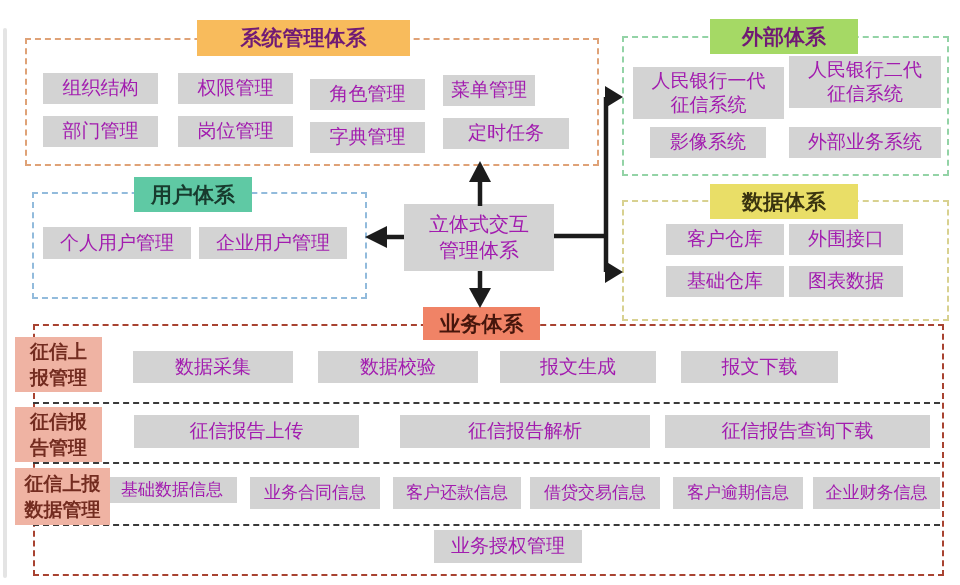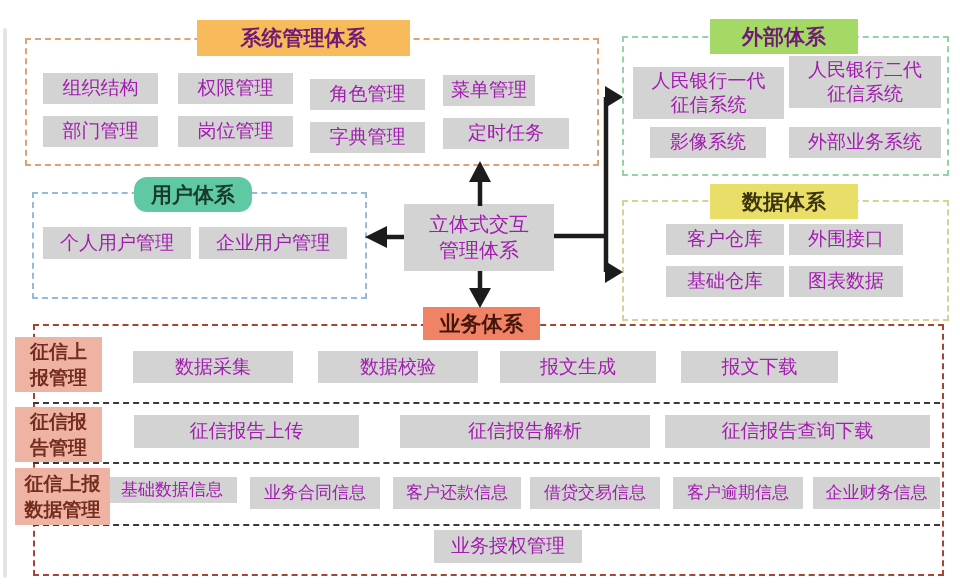--- a/index.html
+++ b/index.html
@@ -53,21 +53,21 @@
   <div class="sec b-blue" style="left:32px;top:192px;width:331px;height:103px;"></div>
   <div class="sec b-olive" style="left:622px;top:200px;width:323px;height:117px;"></div>
   <div class="sec b-brick" style="left:33px;top:324px;width:907px;height:248px;"></div>
 
   <div class="sep" style="left:33px;top:402px;width:907px;"></div>
   <div class="sep" style="left:33px;top:462px;width:907px;"></div>
   <div class="sep" style="left:33px;top:524px;width:907px;"></div>
 
   <div class="hdr hg-orange" style="left:197px;top:20px;width:213px;height:36px;">系统管理体系</div>
   <div class="hdr hg-green" style="left:710px;top:19px;width:148px;height:35px;">外部体系</div>
-  <div class="hdr hg-teal" style="left:134px;top:177px;width:118px;height:35px;border-radius:13px;">用户体系</div>
+  <div class="hdr hg-teal" style="left:134px;top:177px;width:118px;height:35px;">用户体系</div>
   <div class="hdr hg-yellow" style="left:710px;top:184px;width:148px;height:35px;">数据体系</div>
   <div class="hdr hg-salmon" style="left:423px;top:307px;width:117px;height:33px;">业务体系</div>
 
   <div class="box" style="left:43px;top:73px;width:115px;height:31px;">组织结构</div>
   <div class="box" style="left:178px;top:73px;width:115px;height:31px;">权限管理</div>
   <div class="box" style="left:310px;top:79px;width:115px;height:31px;">角色管理</div>
   <div class="box" style="left:443px;top:75px;width:92px;height:31px;">菜单管理</div>
   <div class="box" style="left:43px;top:116px;width:115px;height:31px;">部门管理</div>
   <div class="box" style="left:178px;top:116px;width:115px;height:31px;">岗位管理</div>
   <div class="box" style="left:310px;top:122px;width:115px;height:31px;">字典管理</div>

